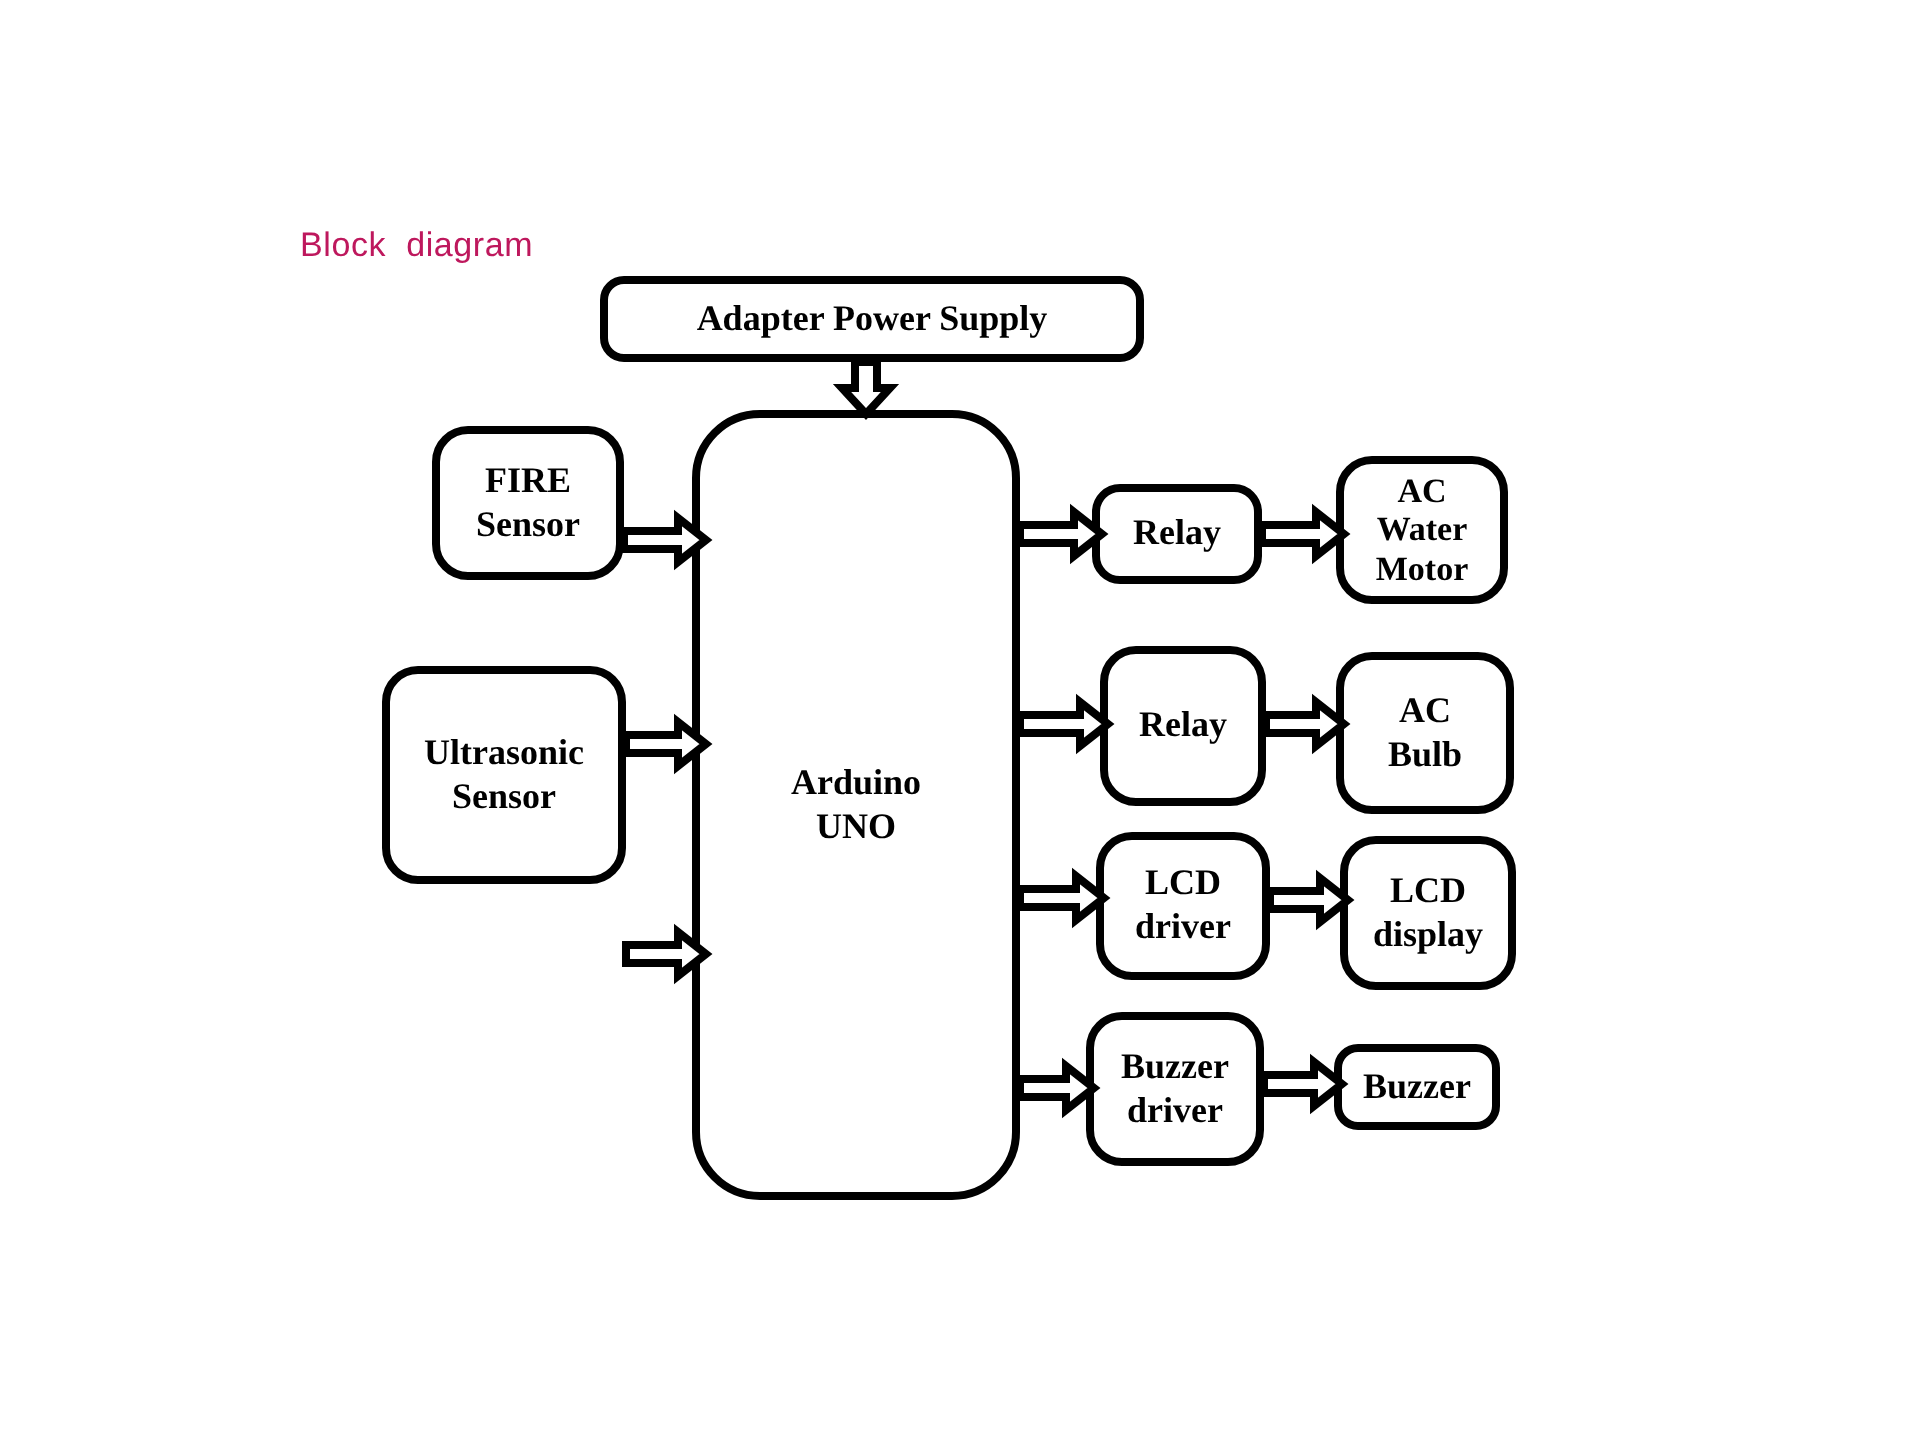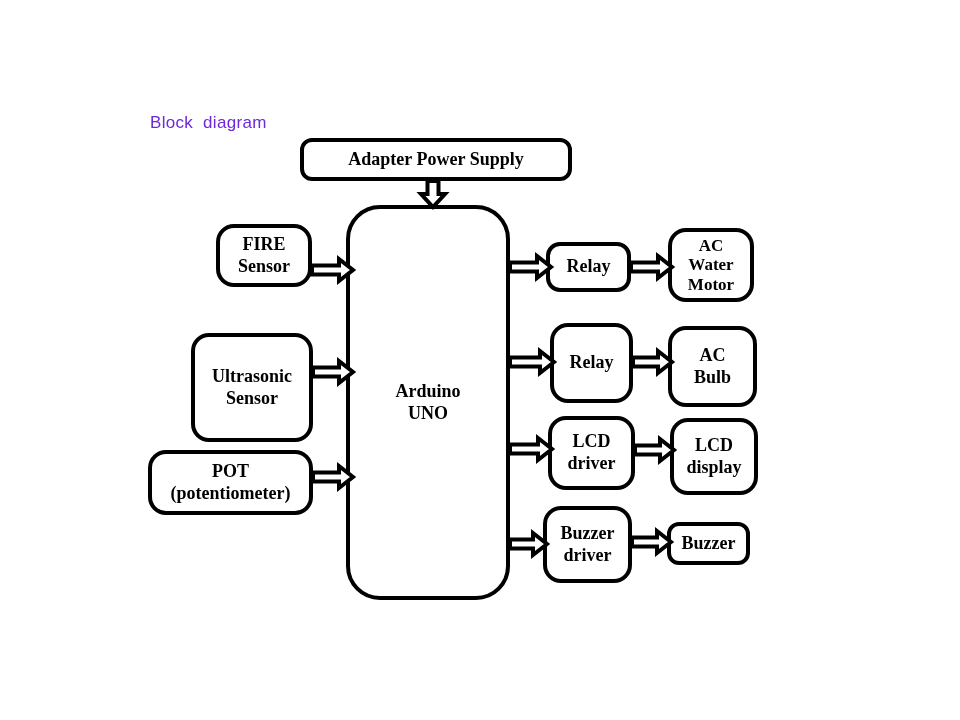--- a/index.html
+++ b/index.html
@@ -15,21 +15,21 @@
     overflow: hidden;
     font-family: "Liberation Serif", serif;
   }
   .slide-title {
     position: absolute;
     left: 150px;
     top: 113px;
     font-family: "Liberation Sans", sans-serif;
     font-size: 17px;
     font-weight: 400;
-    color: #6d28d9;
+    color: #be185d;
     word-spacing: 5px;
     letter-spacing: 0.3px;
   }
   .node {
     position: absolute;
     box-sizing: border-box;
     background: #ffffff;
     border: 4px solid #000000;
     display: flex;
     align-items: center;
@@ -41,21 +41,21 @@
     line-height: 1.22;
     font-size: 18px;
   }
   .r10 { border-radius: 12px; }
   .r14 { border-radius: 14px; }
   .r16 { border-radius: 18px; }
   .r30 { border-radius: 34px; }
 
   .node.adapter       { left:300px; top:138px; width:272px; height:43px;  font-size:18px; }
   .node.arduino       { left:346px; top:205px; width:164px; height:395px; }
-  .node.fire          { left:216px; top:224px; width:96px;  height:63px;  }
+  .node.fire          { left:216px; top:213px; width:96px;  height:77px;  }
   .node.ultrasonic    { left:191px; top:333px; width:122px; height:109px;  }
   .node.pot           { left:148px; top:450px; width:165px; height:65px;  }
   .node.relay1        { left:546px; top:242px; width:85px;  height:50px;  }
   .node.acwater       { left:668px; top:228px; width:86px;  height:74px;  font-size:17px; line-height:1.15; }
   .node.relay2        { left:550px; top:323px; width:83px;  height:80px;  }
   .node.acbulb        { left:668px; top:326px; width:89px;  height:81px;  }
   .node.lcddriver     { left:548px; top:416px; width:87px;  height:74px;  }
   .node.lcddisplay    { left:670px; top:418px; width:88px;  height:77px;  }
   .node.buzzerdriver  { left:543px; top:506px; width:89px;  height:77px;  }
   .node.buzzer        { left:667px; top:522px; width:83px;  height:43px;  }
@@ -81,22 +81,20 @@
 
   <div class="slide-title">Block diagram</div>
 
   <div class="node arduino r30">Arduino
 UNO</div>
   <div class="node adapter r10">Adapter Power Supply</div>
   <div class="node fire r16">FIRE
 Sensor</div>
   <div class="node ultrasonic r16">Ultrasonic
 Sensor</div>
-  <div class="node pot r16">POT
-(potentiometer)</div>
   <div class="node relay1 r14">Relay</div>
   <div class="node acwater r16">AC
 Water
 Motor</div>
   <div class="node relay2 r16">Relay</div>
   <div class="node acbulb r16">AC
 Bulb</div>
   <div class="node lcddriver r16">LCD
 driver</div>
   <div class="node lcddisplay r16">LCD

